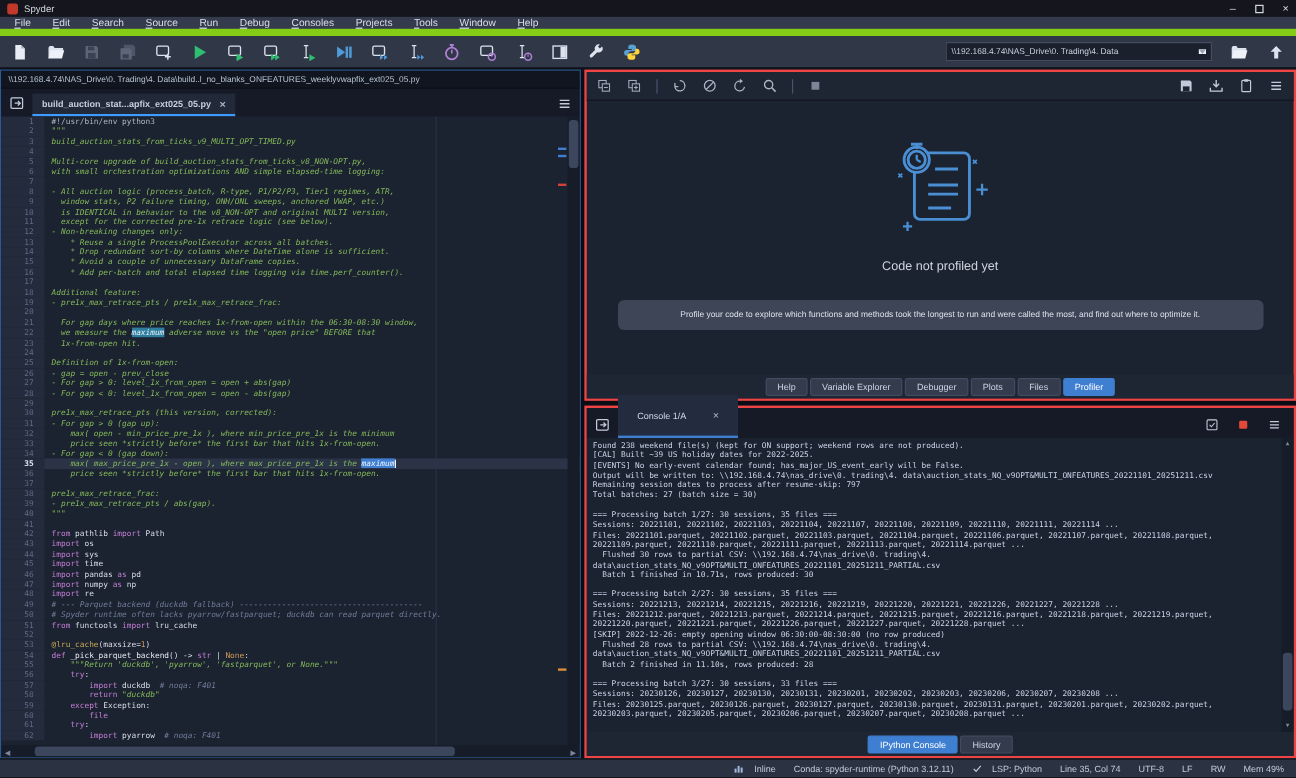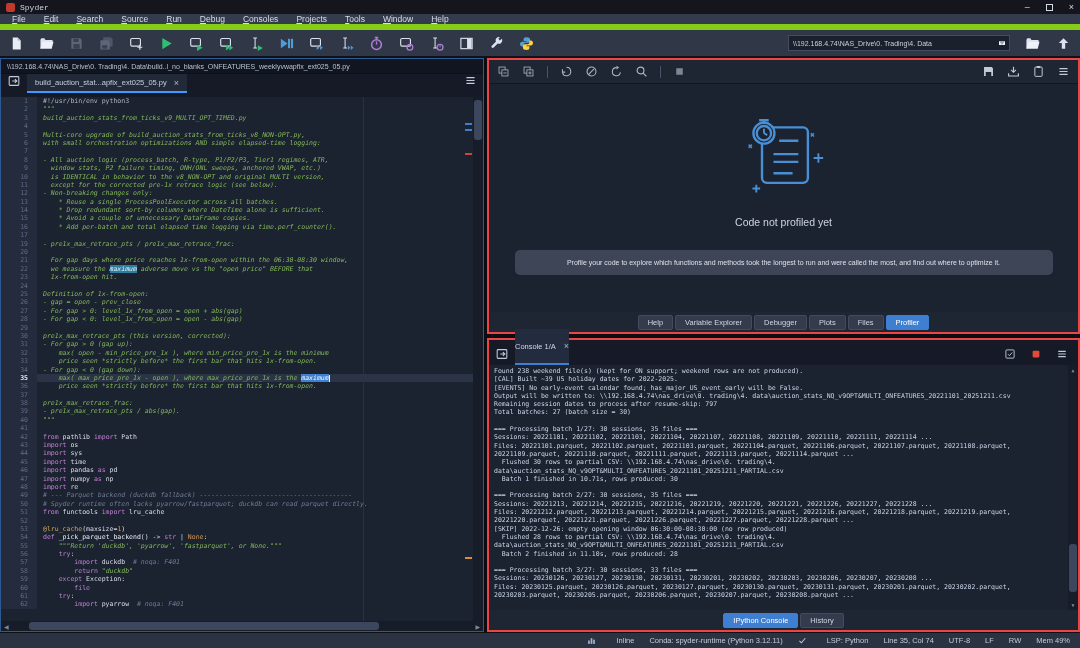--- a/index.html
+++ b/index.html
@@ -3,21 +3,21 @@
 <meta charset="utf-8">
 <style>
   * { margin:0; padding:0; box-sizing:border-box; }
   html,body { width:1080px; height:648px; overflow:hidden; background:#0a0d13;
               font-family:"Liberation Sans", sans-serif; }
   #app { width:1080px; height:648px; display:flex; flex-direction:column; background:#0a0d13; }
 
   
   .titlebar { height:14px; background:#14151d; display:flex; align-items:center; padding:0 6px; flex:none; }
   .app-icon { width:9px; height:9px; background:#c0392b; border-radius:2px; margin-right:5px; flex:none; }
-  .title { font-size:8px; color:#cfd4de; flex:1;font-family:Liberation Mono, monospace; }
+  .title { font-size:8px; color:#cfd4de; flex:1; }
   .wincontrols { display:flex; align-items:center; gap:16px; color:#d5dae4; font-size:9px; }
   .wincontrols .wc { cursor:default; line-height:10px; }
   .maxbox { width:7px; height:7px; border:1px solid #d5dae4; display:inline-block; }
 
   
   .menubar { height:16px; background:#343b4d; display:flex; align-items:center; padding:0 4px; gap:2px; flex:none; border-bottom:6px solid #84cc16;}
   .menu-item { font-size:8.5px; color:#d9dee8; padding:1px 8px; }
   .menu-item u { text-decoration:underline; }
 
   
@@ -34,21 +34,21 @@
   .icn { display:inline-block; }
   .icn svg { width:100%; height:100%; display:block; }
 
   
   .main { flex:1; display:flex; gap:3px; background:#0a0d13; }
 
   
   .editor-pane { width:484px; flex:none; display:flex; flex-direction:column; border:1px solid #2d5a92; background:#1b2230; }
   .breadcrumb { height:15px; background:#10151f; color:#b9c3d2; font-size:7px; display:flex; align-items:center;
                 padding:0 6px; white-space:nowrap; overflow:hidden; flex:none; border-bottom:1px solid #0c1018;}
-  .edit-tabbar { height:23px; background:#151a26; display:flex; align-items:flex-start; flex:none; padding-left:4px; }
+  .edit-tabbar { height:23px; background:#151a26; display:flex; align-items:flex-end; flex:none; padding-left:4px;font-weight:bold; }
   .tabnav { width:14px; height:14px; margin:0 6px 4px 2px; }
   .etab { height:19px; background:#222a3a; color:#c6cfde; font-size:7.5px; display:flex; align-items:center;
           padding:0 8px; gap:7px; border-bottom:2px solid #3f9bff; white-space:nowrap; }
   .tabclose { color:#aab4c6; font-size:9px; }
   .tabopts { margin-left:auto; width:13px; height:13px; margin-right:6px; margin-bottom:4px; }
 
   .editor { flex:1; position:relative; overflow:hidden; background:#1b2230; font-family:"DejaVu Sans Mono", monospace; }
   .guide { position:absolute; left:362px; top:0; bottom:0; width:1px; background:#2a3145; }
   .cl { display:flex; height:8.4px; line-height:8.4px; font-size:6.5px; white-space:pre; position:relative; }
   .ln { width:36px; flex:none; text-align:right; padding-right:9px; color:#5f6b84; background:#242b3c; }
@@ -91,33 +91,33 @@
   .prof-msg { margin-top:22px; width:538px; background:#3d4557; border-radius:5px; color:#dde2ea;
               font-size:7px; text-align:center; padding:8px 30px; line-height:1.35; }
   .pane-tabs { height:20px; display:flex; align-items:center; justify-content:center; gap:2px; flex:none; background:#1e2533; }
   .ptab { font-size:7.5px; color:#ced6e2; background:#333b4d; border:1px solid #424b5f; padding:2px 9px; border-radius:2px; }
   .ptab.active { background:#3f7fd2; border-color:#3f7fd2; color:#ffffff; }
 
   
   .console-pane { flex:1; }
   .console-tabbar { height:25px; background:#151a26; display:flex; align-items:flex-end; padding:0 4px; flex:none; }
   .ctab { height:36px; background:#232c3f; color:#cfd8e6; font-size:7.5px; display:flex; align-items:center;
-          padding:0 0; gap:8px; border-bottom:2px solid #3f7fd2; }
+          padding:0 16px; gap:22px; border-bottom:2px solid #3f7fd2; }
   .ct-right { margin-left:auto; display:flex; align-items:center; gap:14px; margin-bottom:5px; margin-right:6px; }
   .console-out { flex:1; position:relative; overflow:hidden; background:#1b2230; padding:2px 12px 0 5px;
                  font-family:"DejaVu Sans Mono", monospace; }
   .con-line { height:8.3px; line-height:8.3px; font-size:6.5px; color:#c9d6e8; white-space:pre; }
   .con-vscroll { position:absolute; right:0; top:0; bottom:0; width:10px; background:#161c28; }
   .con-vscroll .thumb { position:absolute; left:1px; right:1px; bottom:18px; height:48px; background:#3c475e; border-radius:3px; }
   .vs-arrow { position:absolute; left:0; right:0; text-align:center; font-size:5px; color:#7c879c; }
 
   
   .statusbar { height:16px; background:#2b3343; border-top:1px solid #0d1117; display:flex; align-items:center;
                justify-content:flex-end; padding:0 10px; gap:15px; flex:none; }
-  .sb-item { font-size:7.5px; color:#c3cbd9; display:flex; align-items:center; gap:20px; white-space:nowrap; }
+  .sb-item { font-size:7.5px; color:#c3cbd9; display:flex; align-items:center; gap:8px; white-space:nowrap; }
   .sb-item .icn { width:9px; height:9px; }
 </style>
 </head>
 <body>
 
 <div id="app">
 
   <div class="titlebar">
     <span class="app-icon"></span>
     <span class="title">Spyder</span>
@@ -272,20 +272,21 @@
             <div class="cl"><span class="ln">8</span><span class="codepart"><span class="sg-st">- All auction logic (process_batch, R-type, P1/P2/P3, Tier1 regimes, ATR,</span></span></div>
             <div class="cl"><span class="ln">9</span><span class="codepart"><span class="sg-st">  window stats, P2 failure timing, ONH/ONL sweeps, anchored VWAP, etc.)</span></span></div>
             <div class="cl"><span class="ln">10</span><span class="codepart"><span class="sg-st">  is IDENTICAL in behavior to the v8_NON-OPT and original MULTI version,</span></span></div>
             <div class="cl"><span class="ln">11</span><span class="codepart"><span class="sg-st">  except for the corrected pre-1x retrace logic (see below).</span></span></div>
             <div class="cl"><span class="ln">12</span><span class="codepart"><span class="sg-st">- Non-breaking changes only:</span></span></div>
             <div class="cl"><span class="ln">13</span><span class="codepart"><span class="sg-st">    * Reuse a single ProcessPoolExecutor across all batches.</span></span></div>
             <div class="cl"><span class="ln">14</span><span class="codepart"><span class="sg-st">    * Drop redundant sort-by columns where DateTime alone is sufficient.</span></span></div>
             <div class="cl"><span class="ln">15</span><span class="codepart"><span class="sg-st">    * Avoid a couple of unnecessary DataFrame copies.</span></span></div>
             <div class="cl"><span class="ln">16</span><span class="codepart"><span class="sg-st">    * Add per-batch and total elapsed time logging via time.perf_counter().</span></span></div>
             <div class="cl"><span class="ln">17</span><span class="codepart"></span></div>
+            <div class="cl"><span class="ln">18</span><span class="codepart"><span class="sg-st">Additional feature:</span></span></div>
             <div class="cl"><span class="ln">19</span><span class="codepart"><span class="sg-st">- pre1x_max_retrace_pts / pre1x_max_retrace_frac:</span></span></div>
             <div class="cl"><span class="ln">20</span><span class="codepart"></span></div>
             <div class="cl"><span class="ln">21</span><span class="codepart"><span class="sg-st">  For gap days where price reaches 1x-from-open within the 06:30-08:30 window,</span></span></div>
             <div class="cl"><span class="ln">22</span><span class="codepart"><span class="sg-st">  we measure the </span><span class="sg-hl">maximum</span><span class="sg-st"> adverse move vs the "open price" BEFORE that</span></span></div>
             <div class="cl"><span class="ln">23</span><span class="codepart"><span class="sg-st">  1x-from-open hit.</span></span></div>
             <div class="cl"><span class="ln">24</span><span class="codepart"></span></div>
             <div class="cl"><span class="ln">25</span><span class="codepart"><span class="sg-st">Definition of 1x-from-open:</span></span></div>
             <div class="cl"><span class="ln">26</span><span class="codepart"><span class="sg-st">- gap = open - prev_close</span></span></div>
             <div class="cl"><span class="ln">27</span><span class="codepart"><span class="sg-st">- For gap &gt; 0: level_1x_from_open = open + abs(gap)</span></span></div>
             <div class="cl"><span class="ln">28</span><span class="codepart"><span class="sg-st">- For gap &lt; 0: level_1x_from_open = open - abs(gap)</span></span></div>

